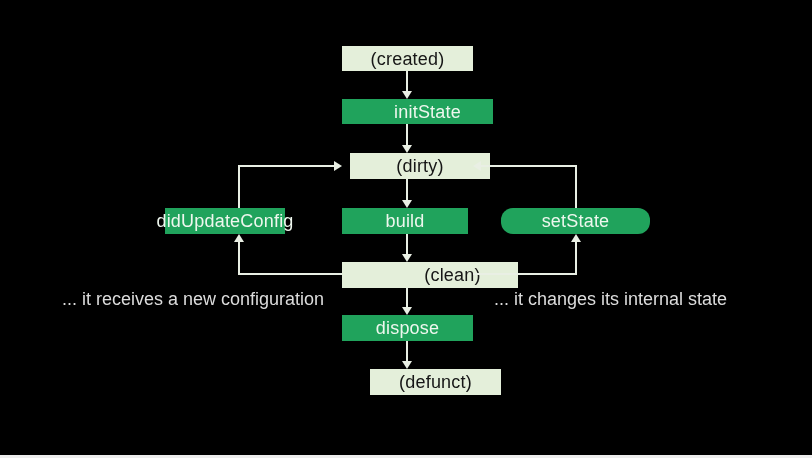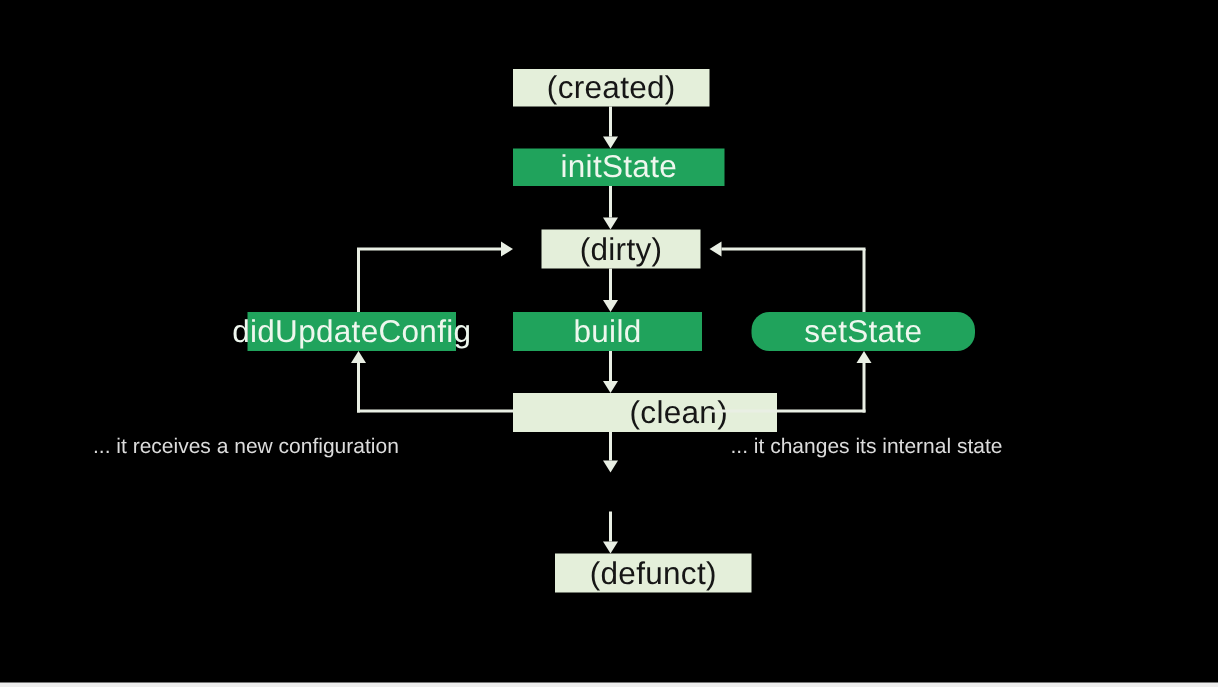--- a/index.html
+++ b/index.html
@@ -13,21 +13,21 @@
     height: 458px;
     background: var(--background, #000);
     overflow: hidden;
     font-family: "Liberation Sans", "DejaVu Sans", sans-serif;
   }
   .node {
     position: absolute;
     display: flex;
     align-items: center;
     justify-content: center;
-    font-size: 21px;
+    font-size: 18px;
     line-height: 1;
     letter-spacing: 0.2px;
     white-space: nowrap;
   }
   .node.method {
     background: var(--method-box, #20a35c);
     color: var(--method-text, #eef7ee);
   }
   .node.state {
     background: var(--state-box, #e4efda);
@@ -58,52 +58,53 @@
     border-left: 8px solid var(--arrow, #e9efe4);
   }
   .head.left {
     border-top: 5px solid transparent;
     border-bottom: 5px solid transparent;
     border-right: 8px solid var(--arrow, #e9efe4);
   }
   .caption {
     position: absolute;
     color: var(--caption-text, #dcdcdc);
-    font-size: 14px;
-    text-align: left;
+    font-size: 18px;
+    text-align: right;
     white-space: nowrap;
   }
   .bottom-line {
     position: absolute;
     left: 0;
     right: 0;
     top: 455px;
     height: 3px;
     background: var(--bottom-line, #ededed);
   }
 </style>
 </head>
 <body>
 
 <div class="stage">
 
   <div class="node state" style="left:342px; top:46px;  width:131px; height:25px;">(created)</div>
 
-  <div class="node method" style="left:342px; top:99px;  width:141px; height:25px;">initState</div>
+  <div class="node method" style="left:342px; top:99px;  width:131px; height:25px;padding-left:20px;">initState</div>
 
-  <div class="node state" style="left:361px; top:153px; width:106px; height:26px;">(dirty)</div>
+  <div class="node state" style="left:350px; top:153px; width:140px; height:26px;">(dirty)</div>
 
-  <div class="node method" style="left:165px; top:208px; width:139px; height:26px;">didUpdateConfig</div>
+  <div class="node method" style="left:165px; top:208px; width:120px; height:26px;">didUpdateConfig</div>
 
   <div class="node method" style="left:342px; top:208px; width:126px; height:26px;">build</div>
 
   <div class="node method" style="left:501px; top:208px; width:149px; height:26px;border-radius:12px;">setState</div>
 
   <div class="node state" style="left:342px; top:262px; width:131px; height:26px;padding-left:45px;">(clean)</div>
 
+  <div class="node method" style="left:342px; top:315px; width:131px; height:26px;">dispose</div>
 
   <div class="node state" style="left:342px; top:369px; width:131px; height:26px;margin-left:28px;">(defunct)</div>
 
   <div class="edge" style="left:406px; top:71px;  width:2px; height:20px;"></div>
   <div class="head down" style="left:402px; top:91px;"></div>
 
   <div class="edge" style="left:406px; top:124px; width:2px; height:21px;"></div>
   <div class="head down" style="left:402px; top:145px;"></div>
 
   <div class="edge" style="left:406px; top:179px; width:2px; height:21px;"></div>

